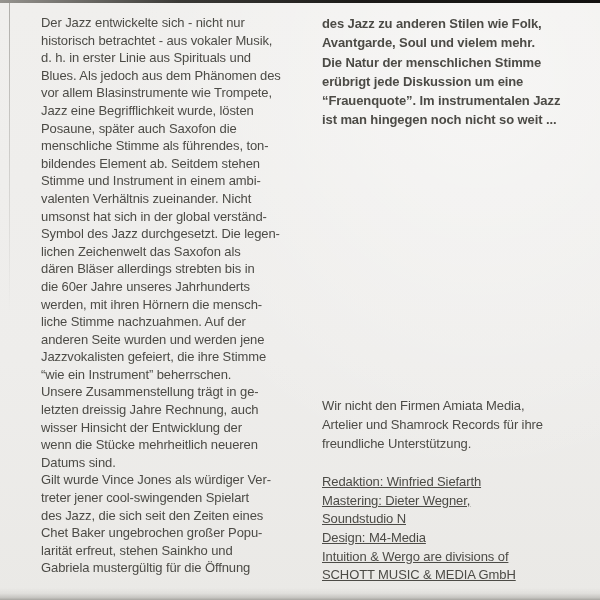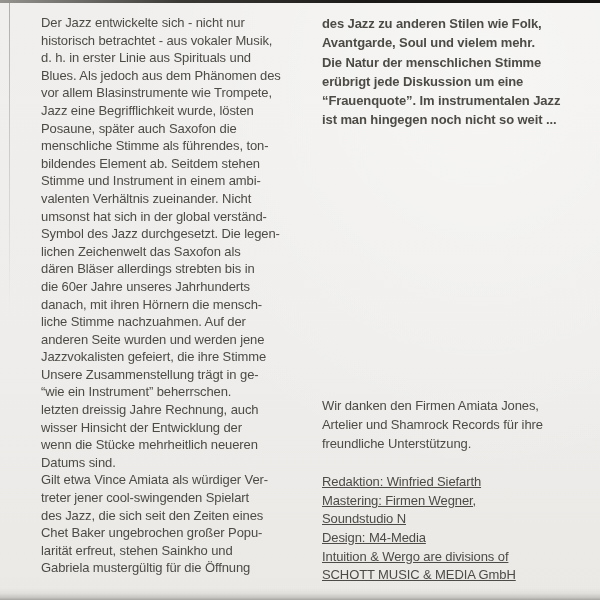--- a/index.html
+++ b/index.html
@@ -74,56 +74,56 @@
       <div class="line">Posaune, später auch Saxofon die</div>
       <div class="line">menschliche Stimme als führendes, ton-</div>
       <div class="line">bildendes Element ab. Seitdem stehen</div>
       <div class="line">Stimme und Instrument in einem ambi-</div>
       <div class="line">valenten Verhältnis zueinander. Nicht</div>
       <div class="line">umsonst hat sich in der global verständ-</div>
       <div class="line">Symbol des Jazz durchgesetzt. Die legen-</div>
       <div class="line">lichen Zeichenwelt das Saxofon als</div>
       <div class="line">dären Bläser allerdings strebten bis in</div>
       <div class="line">die 60er Jahre unseres Jahrhunderts</div>
-      <div class="line">danach, mit ihren Hörnern die mensch-</div>
+      <div class="line">werden, mit ihren Hörnern die mensch-</div>
       <div class="line">liche Stimme nachzuahmen. Auf der</div>
       <div class="line">anderen Seite wurden und werden jene</div>
       <div class="line">Jazzvokalisten gefeiert, die ihre Stimme</div>
+      <div class="line">“wie ein Instrument” beherrschen.</div>
       <div class="line">Unsere Zusammenstellung trägt in ge-</div>
-      <div class="line">“wie ein Instrument” beherrschen.</div>
       <div class="line">letzten dreissig Jahre Rechnung, auch</div>
       <div class="line">wisser Hinsicht der Entwicklung der</div>
       <div class="line">wenn die Stücke mehrheitlich neueren</div>
       <div class="line">Datums sind.</div>
-      <div class="line">Gilt etwa Vince Amiata als würdiger Ver-</div>
+      <div class="line">Gilt wurde Vince Jones als würdiger Ver-</div>
       <div class="line">treter jener cool-swingenden Spielart</div>
       <div class="line">des Jazz, die sich seit den Zeiten eines</div>
       <div class="line">Chet Baker ungebrochen großer Popu-</div>
       <div class="line">larität erfreut, stehen Sainkho und</div>
       <div class="line">Gabriela mustergültig für die Öffnung</div>
     </div>
 
   <div class="col right-intro">
       <div class="line">des Jazz zu anderen Stilen wie Folk,</div>
       <div class="line">Avantgarde, Soul und vielem mehr.</div>
       <div class="line">Die Natur der menschlichen Stimme</div>
       <div class="line">erübrigt jede Diskussion um eine</div>
       <div class="line">“Frauenquote”. Im instrumentalen Jazz</div>
       <div class="line">ist man hingegen noch nicht so weit ...</div>
     </div>
 
   <div class="col right-thanks">
-      <div class="line">Wir danken den Firmen Amiata Jones,</div>
+      <div class="line">Wir nicht den Firmen Amiata Media,</div>
       <div class="line">Artelier und Shamrock Records für ihre</div>
       <div class="line">freundliche Unterstützung.</div>
     </div>
 
   <div class="col right-credits">
       <div class="line">Redaktion: Winfried Siefarth</div>
-      <div class="line">Mastering: Firmen Wegner,</div>
+      <div class="line">Mastering: Dieter Wegner,</div>
       <div class="line">Soundstudio N</div>
       <div class="line">Design: M4-Media</div>
       <div class="line">Intuition &amp; Wergo are divisions of</div>
       <div class="line">SCHOTT MUSIC &amp; MEDIA GmbH</div>
     </div>
 
   <div class="bottom-edge"></div>
 </div>
 
 </body></html>

